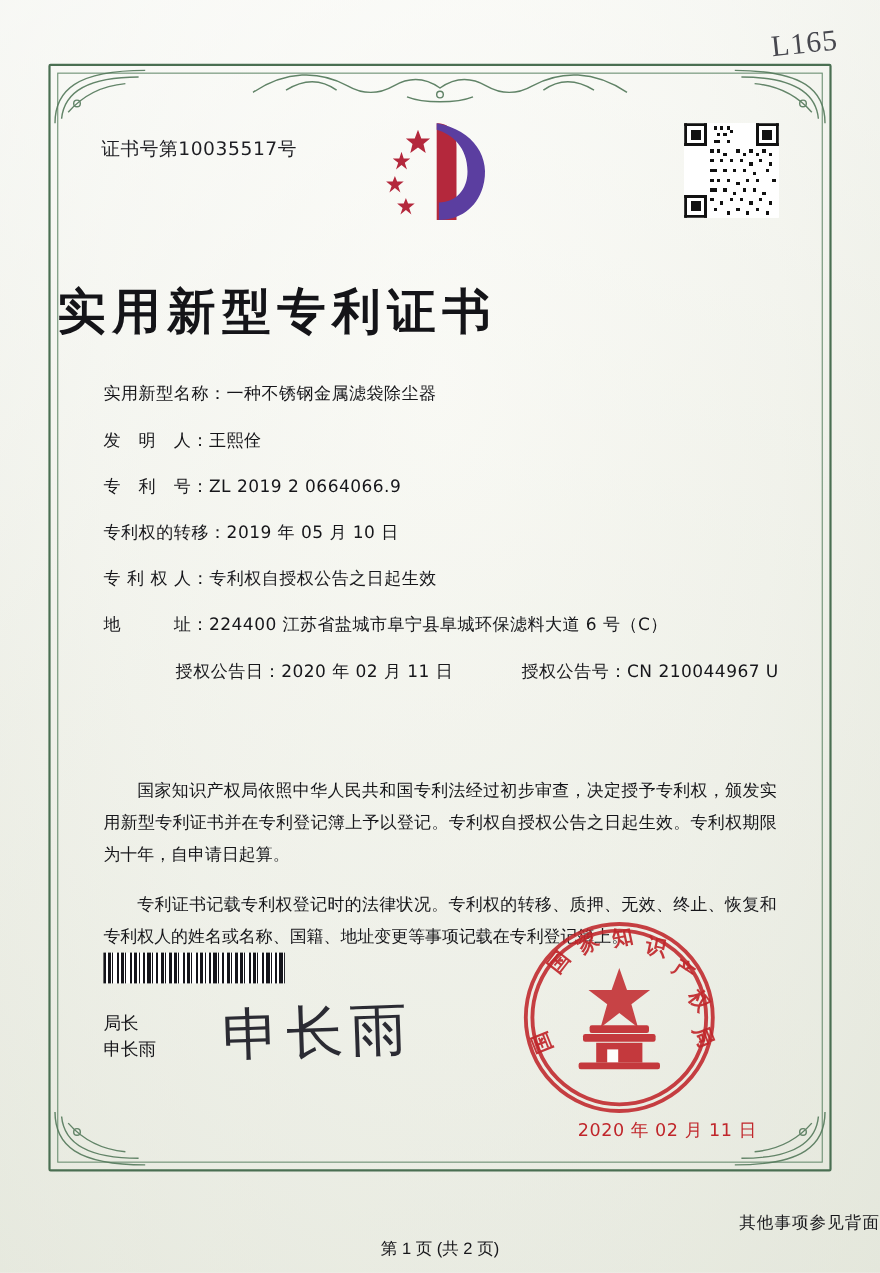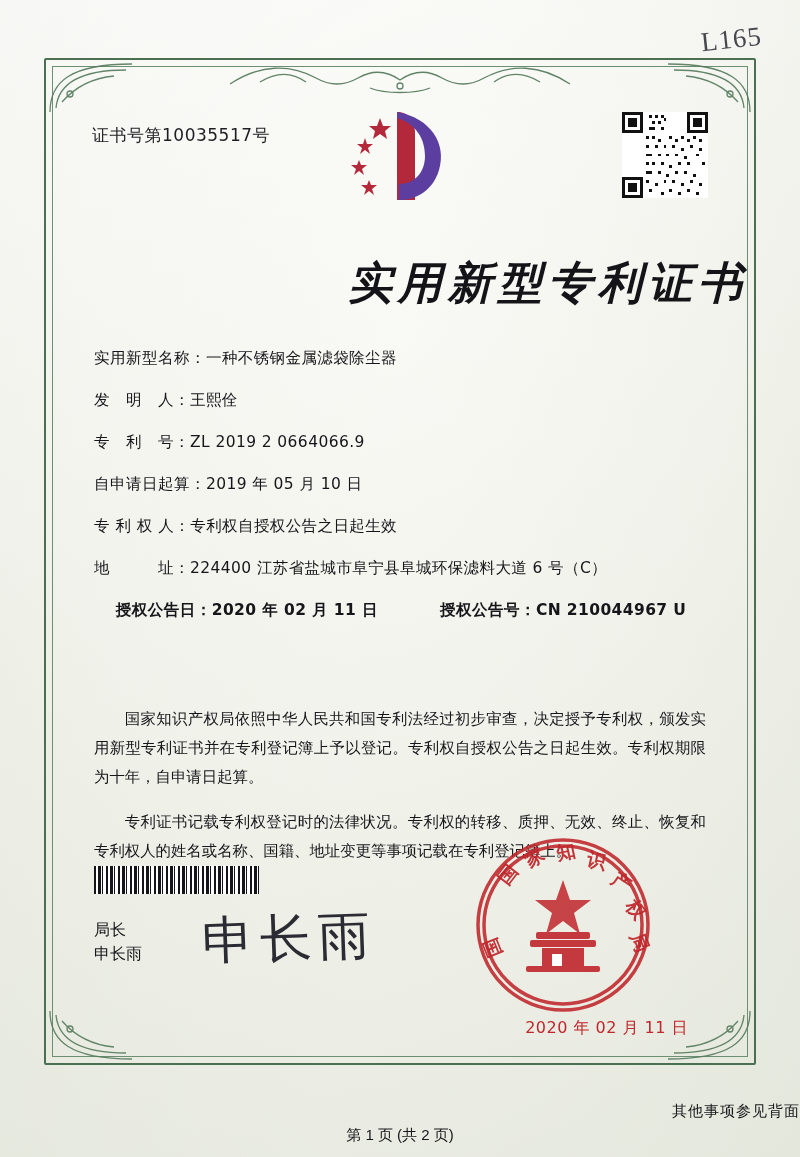--- a/index.html
+++ b/index.html
@@ -75,48 +75,47 @@
   .logo svg{width:100%;height:100%;display:block;}
   .qr{
     position:absolute;right:40px;top:46px;
     width:86px;height:86px;
     background:#fff;
   }
   .qr svg{display:block;width:86px;height:86px;}
 
   .title{
     position:absolute;left:0;right:0;top:188px;
-    text-align:right;
+    text-align:left;
     font-size:44px;
     font-weight:bold;
     letter-spacing:6px;
     color:#141418;
     font-family:"DejaVu Sans", sans-serif;
-    font-style:italic;
   }
 
   .fields{
     position:absolute;left:42px;right:40px;top:282px;
     font-family:"DejaVu Sans", sans-serif;
     color:#16161a;
   }
   .field{
     display:flex;
     align-items:baseline;
     margin-bottom:21px;
     font-size:15.5px;
   }
   .f-label{
     white-space:pre;
     letter-spacing:0.5px;
   }
   .f-value{
     letter-spacing:0.4px;
   }
-  .field.double{justify-content:center;font-weight:bold;}
+  .field.double{justify-content:flex-end;}
   .field .gap{display:inline-block;width:62px;}
 
   .paras{
     position:absolute;left:42px;right:42px;top:624px;
     font-size:15.4px;
     line-height:29px;
     color:#16161a;
     font-family:"DejaVu Sans", sans-serif;
     text-align:justify;
   }
@@ -332,21 +331,21 @@
       </div>
       <div class="field">
         <span class="f-label">发　明　人：</span>
         <span class="f-value">王熙佺</span>
       </div>
       <div class="field">
         <span class="f-label">专　利　号：</span>
         <span class="f-value">ZL 2019 2 0664066.9</span>
       </div>
       <div class="field">
-        <span class="f-label">自申请日起算：</span>
+        <span class="f-label">专利权的转移：</span>
         <span class="f-value">2019 年 05 月 10 日</span>
       </div>
       <div class="field">
         <span class="f-label">专 利 权 人：</span>
         <span class="f-value">专利权自授权公告之日起生效</span>
       </div>
       <div class="field">
         <span class="f-label">地　　　址：</span>
         <span class="f-value">224400 江苏省盐城市阜宁县阜城环保滤料大道 6 号（C）</span>
       </div>

